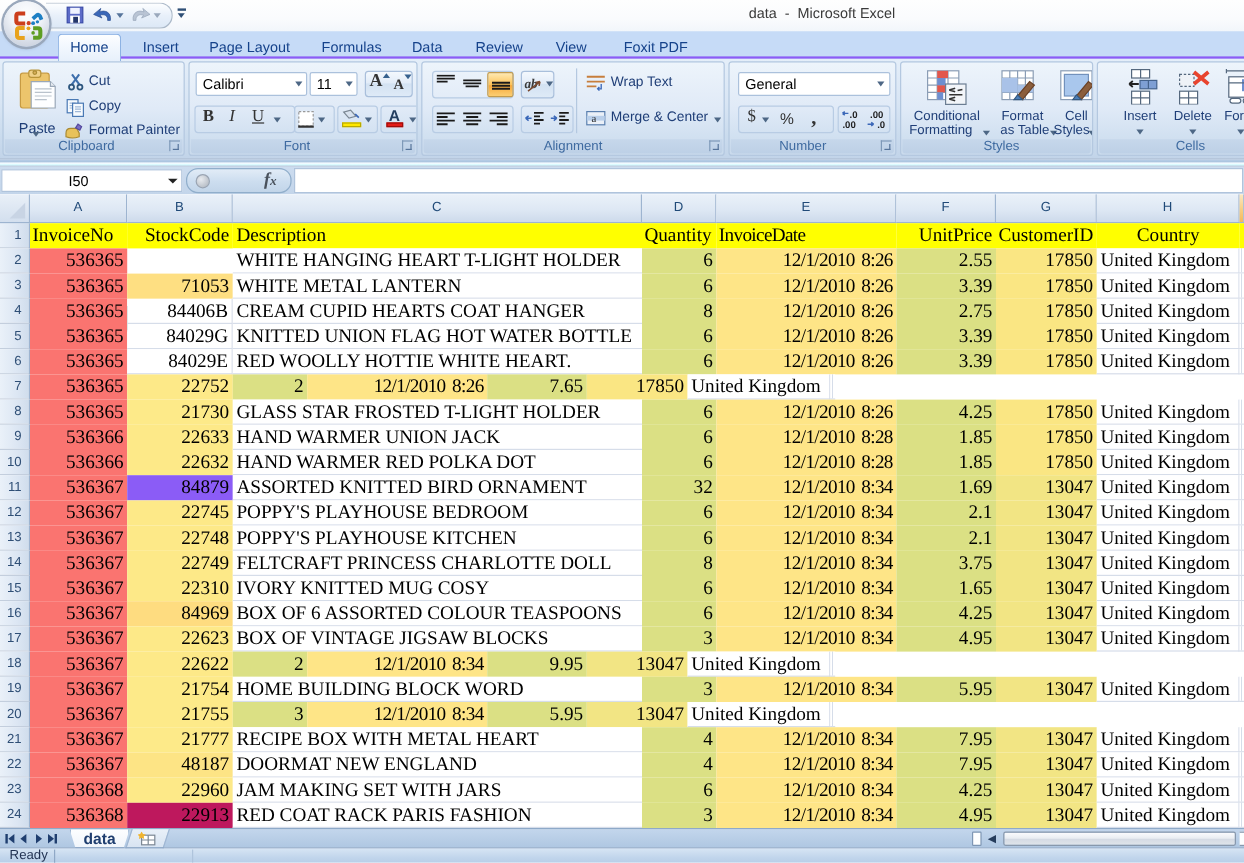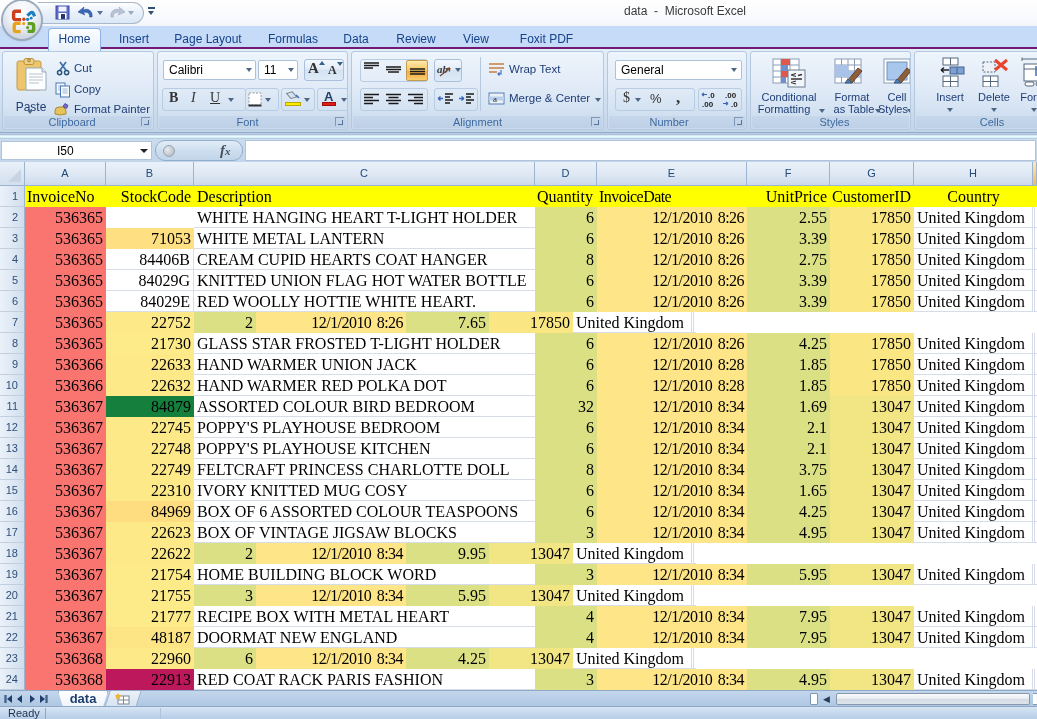--- a/index.html
+++ b/index.html
@@ -9,21 +9,21 @@
 
 #titlebar{position:absolute;left:0;top:0;width:1037px;height:26px;
 background:linear-gradient(180deg,#FEFEFE 0%,#FAFBFD 60%,#F2F6FB 100%);}
 #title{position:absolute;top:4px;left:560px;width:250px;text-align:center;font-size:12px;color:#3A3A3A;white-space:pre;}
 #qat{position:absolute;left:38px;top:2px;width:106px;height:22px;background:linear-gradient(180deg,#FDFEFF,#E8F0FA 50%,#DCE8F6);border:1px solid #AAB8C8;border-left:none;border-radius:0 11px 11px 0;}
 
 #orb{position:absolute;left:3px;top:1px;width:38px;height:38px;border-radius:50%;
 background:radial-gradient(circle at 50% 30%,#FDFEFF 0%,#F0F3F8 40%,#D5DBE6 70%,#C0C9D8 100%);
 box-shadow:0 0 0 2px #9AA8BC,0 1px 3px rgba(60,80,110,.5);z-index:50;}
 
-#tabstrip{position:absolute;left:0;top:26px;width:1037px;height:23px;background:#C6DBF7;border-bottom:2px solid #701a75;}
+#tabstrip{position:absolute;left:0;top:26px;width:1037px;height:23px;background:#C6DBF7;border-bottom:2px solid #8b5cf6;}
 .tab{position:absolute;top:3px;height:20px;line-height:20px;font-size:12px;color:#15428B;text-align:center;}
 #tab-home{left:48px;width:53px;background:linear-gradient(180deg,#FDFEFF,#F3F8FE 40%,#E7F0FB);border:1px solid #8DB2E3;border-bottom:none;border-radius:4px 4px 0 0;top:2px;height:23px;line-height:21px;z-index:5;}
 
 #ribbon{position:absolute;left:0;top:49px;width:1037px;height:84px;
 background:linear-gradient(180deg,#E4EEF9 0%,#D8E5F4 45%,#CBDCEE 75%,#C2D4E9 100%);border-bottom:1px solid #96ADC9;}
 .grp{position:absolute;top:2px;height:79px;border:1px solid #B4C8E0;border-radius:3px;overflow:hidden;
 background:linear-gradient(180deg,#EDF4FB 0%,#E0EAF7 50%,#D2E1F1 78%,#C9DAEC 100%);}
 .grplabel{position:absolute;left:1px;right:1px;bottom:1px;height:12px;font-size:11px;color:#3E6AA0;text-align:center;line-height:12px;background:linear-gradient(180deg,#C6D7EB,#BDD0E6);border-radius:0 0 3px 3px;}
 .dlg{position:absolute;right:3px;bottom:3px;width:9px;height:9px;border-left:1px solid #7E99B8;border-top:1px solid #7E99B8;}
 .dlg:after{content:"";position:absolute;right:1px;bottom:1px;width:4px;height:4px;border-right:1px solid #56749B;border-bottom:1px solid #56749B;}
@@ -539,22 +539,22 @@
 <div class="c cd">6</div>
 <div class="c ce">12/1/2010 8:28</div>
 <div class="c cf">1.85</div>
 <div class="c cg" style="background:#FAE683">17850</div>
 <div class="c ch">United Kingdom</div>
 <div class="c ci"></div>
 </div>
 <div class="r">
 <div class="rn">11</div>
 <div class="c ca">536367</div>
-<div class="c cb" style="background:#15803d;">84879</div>
-<div class="c cc">ASSORTED COLOUR BIRD BEDROOM</div>
+<div class="c cb" style="background:#8b5cf6;">84879</div>
+<div class="c cc">ASSORTED KNITTED BIRD ORNAMENT</div>
 <div class="c cd">32</div>
 <div class="c ce">12/1/2010 8:34</div>
 <div class="c cf">1.69</div>
 <div class="c cg" style="background:#F2E584">13047</div>
 <div class="c ch">United Kingdom</div>
 <div class="c ci"></div>
 </div>
 <div class="r">
 <div class="rn">12</div>
 <div class="c ca">536367</div>
@@ -682,20 +682,21 @@
 <div class="c ce">12/1/2010 8:34</div>
 <div class="c cf">7.95</div>
 <div class="c cg" style="background:#F2E584">13047</div>
 <div class="c ch">United Kingdom</div>
 <div class="c ci"></div>
 </div>
 <div class="r">
 <div class="rn">23</div>
 <div class="c ca">536368</div>
 <div class="c cb" style="background:#FDE988;">22960</div>
+<div class="c cc">JAM MAKING SET WITH JARS</div>
 <div class="c cd">6</div>
 <div class="c ce">12/1/2010 8:34</div>
 <div class="c cf">4.25</div>
 <div class="c cg" style="background:#F2E584">13047</div>
 <div class="c ch">United Kingdom</div>
 <div class="c ci"></div>
 </div>
 <div class="r">
 <div class="rn">24</div>
 <div class="c ca">536368</div>

